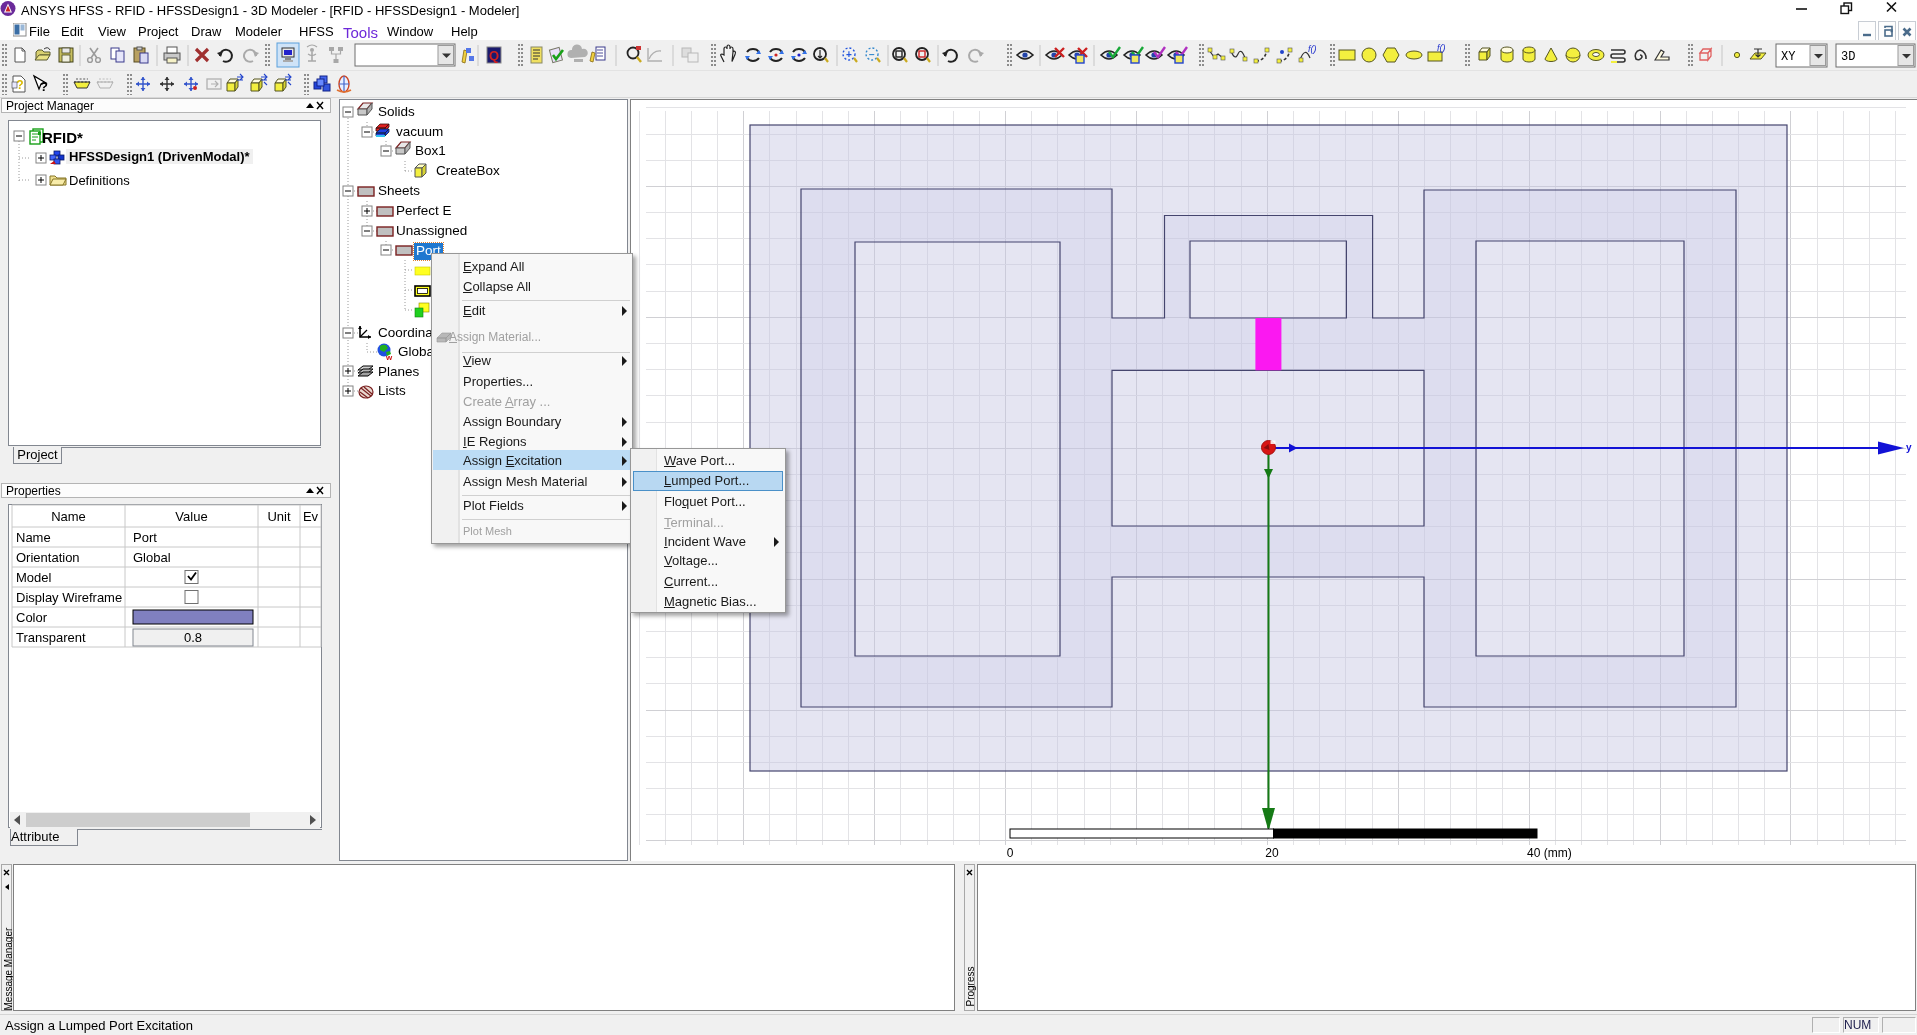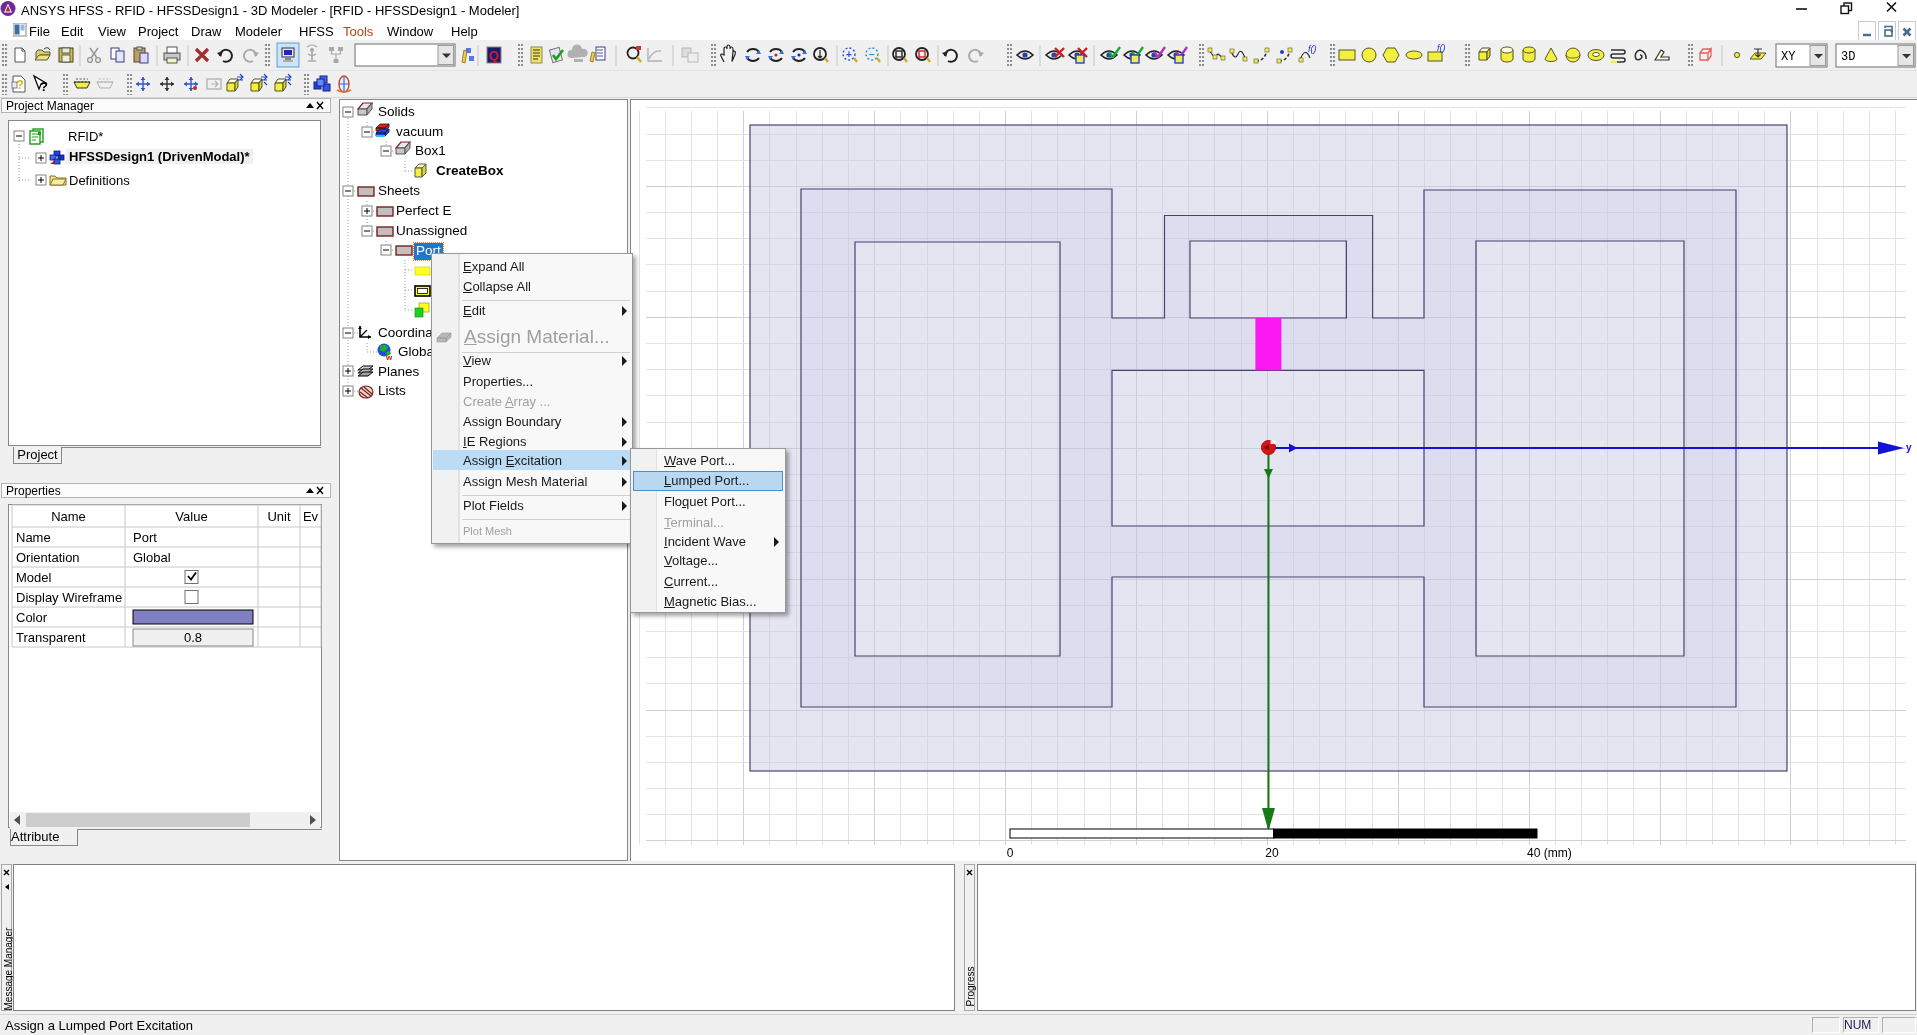--- a/index.html
+++ b/index.html
@@ -25,21 +25,21 @@
       <rect x="1.5" y="1.5" width="5" height="10" fill="#3a6ea5"></rect>
       <rect x="7.5" y="1.5" width="4" height="6" fill="#9ab8d8"></rect>
     </svg>
 <div class="abs" style="left:29px;top:24px;font-size:13px;color:#000">File</div>
 <div class="abs" style="left:61px;top:24px;font-size:13px;color:#000">Edit</div>
 <div class="abs" style="left:98px;top:24px;font-size:13px;color:#000">View</div>
 <div class="abs" style="left:138px;top:24px;font-size:13px;color:#000">Project</div>
 <div class="abs" style="left:191px;top:24px;font-size:13px;color:#000">Draw</div>
 <div class="abs" style="left:235px;top:24px;font-size:13px;color:#000">Modeler</div>
 <div class="abs" style="left:299px;top:24px;font-size:13px;color:#000">HFSS</div>
-<div class="abs" style="left:343px;top:24px;font-size:13px;color:#c2410c">Tools</div>
+<div class="abs" style="left:343px;top:24px;font-size:15px;color:#6d28d9">Tools</div>
 <div class="abs" style="left:387px;top:24px;font-size:13px;color:#000">Window</div>
 <div class="abs" style="left:451px;top:24px;font-size:13px;color:#000">Help</div>
 <svg class="abs" style="left:1858px;top:21px" width="59" height="20">
 <rect x="0.5" y="0.5" width="17" height="19" fill="#fdfdfd" stroke="#c8cdd4"></rect>
 <rect x="20.5" y="0.5" width="17" height="19" fill="#fdfdfd" stroke="#c8cdd4"></rect>
 <rect x="40.5" y="0.5" width="17" height="19" fill="#fdfdfd" stroke="#c8cdd4"></rect>
 <line x1="5" y1="14" x2="13" y2="14" stroke="#4a6b8a" stroke-width="2.4"></line>
 <rect x="27" y="9" width="7" height="6" fill="none" stroke="#4a6b8a" stroke-width="1.6"></rect>
       <path d="M27,7 v-1.5 h7 v5 h-1.5" fill="none" stroke="#4a6b8a" stroke-width="1.6"></path>
 <path d="M45.5,7.5 l7,7 m0,-7 l-7,7" stroke="#4a6b8a" stroke-width="2.6"></path>
@@ -329,21 +329,21 @@
       <rect x="50" y="155" width="6" height="5" fill="#4466ff" stroke="#0a1a66" stroke-width="0.8"></rect>
       <rect x="58" y="155" width="6" height="5" fill="#1133cc" stroke="#0a1a66" stroke-width="0.8"></rect>
       <rect x="54" y="159" width="6" height="5" fill="#3355ee" stroke="#0a1a66" stroke-width="0.8"></rect>
       <path d="M50,164 l4,-3 l2,3 Z" fill="#cc1111"></path>
 <rect x="36" y="175" width="10" height="10" fill="#fff" stroke="#848484"></rect>
       <line x1="38" y1="180" x2="44" y2="180" stroke="#000" stroke-width="1"></line>
       <line x1="41" y1="177" x2="41" y2="183" stroke="#000" stroke-width="1"></line>
 <path d="M50,185 v-9 h5 l2,2 h9 v7 Z" fill="#f0e090" stroke="#857425" stroke-width="1"></path>
       <path d="M50,185 l3,-6 h13 l-3,6 Z" fill="#f8ecaa" stroke="#857425" stroke-width="1"></path>
     </svg>
-<div class="abs" style="left:68px;top:129px;font-size:13px;font-weight:normal;color:#000">RFID*</div>
+<div class="abs" style="left:42px;top:129px;font-size:15px;font-weight:bold;color:#000">RFID*</div>
 <div class="abs" style="left:66px;top:149px;background:#f0f0f0;padding:0 3px;font-size:13px;font-weight:bold;color:#000">HFSSDesign1 (DrivenModal)*</div>
 <div class="abs" style="left:69px;top:173px;font-size:13px;color:#000">Definitions</div>
 <div class="abs" style="left:13px;top:447px;width:49px;height:17px;background:#f0f0f0;border:1px solid #828790;border-top:none;font-size:13px;line-height:15px;text-align:center">Project</div>
 <div class="abs" style="left:62px;top:447px;width:259px;height:8px;border-top:1px solid #828790"></div>
 <div style="position:absolute;left:1px;top:483px;width:330px;height:15px;background:#fcfcfc;border:1px solid #b4b4b4;font-size:12px;line-height:14px;padding-left:4px">Properties</div>
 <svg style="position:absolute;left:303px;top:486px" width="22" height="10">
       <path d="M3,7 l4,-5 l4,5 Z" fill="#000"></path>
       <path d="M14,1 l6,7 m0,-7 l-6,7" stroke="#000" stroke-width="1.4"></path>
     </svg>
 <div style="position:absolute;left:8px;top:504px;width:314px;height:324px;background:#fff;border:1px solid #828790"></div>
@@ -466,21 +466,21 @@
       <path d="M358,376 l5,-4 h10 l-5,4 Z" fill="#a0a0a0" stroke="#000" stroke-width="1"></path>
 <rect x="343" y="386" width="10" height="10" fill="#fff" stroke="#848484"></rect>
       <line x1="345" y1="391" x2="351" y2="391" stroke="#000" stroke-width="1"></line>
       <line x1="348" y1="388" x2="348" y2="394" stroke="#000" stroke-width="1"></line>
 <ellipse cx="366" cy="392" rx="7" ry="6" fill="#e8d8d0" stroke="#7a2020" stroke-width="1.2"></ellipse>
       <path d="M361,388 l10,8 M360,392 l8,6 M364,387 l8,7" stroke="#7a2020" stroke-width="1.2"></path>
     </svg>
 <div class="abs" style="left:378px;top:104px;font-size:13.5px;font-weight:normal;color:#000;white-space:nowrap">Solids</div>
 <div class="abs" style="left:396px;top:124px;font-size:13.5px;font-weight:normal;color:#000;white-space:nowrap">vacuum</div>
 <div class="abs" style="left:415px;top:143px;font-size:13.5px;font-weight:normal;color:#000;white-space:nowrap">Box1</div>
-<div class="abs" style="left:436px;top:163px;font-size:13.5px;font-weight:bold;color:#000;white-space:nowrap">CreateBox</div>
+<div class="abs" style="left:436px;top:163px;font-size:13.5px;font-weight:normal;color:#000;white-space:nowrap">CreateBox</div>
 <div class="abs" style="left:378px;top:183px;font-size:13.5px;font-weight:normal;color:#000;white-space:nowrap">Sheets</div>
 <div class="abs" style="left:396px;top:203px;font-size:13.5px;font-weight:normal;color:#000;white-space:nowrap">Perfect E</div>
 <div class="abs" style="left:396px;top:223px;font-size:13.5px;font-weight:normal;color:#000;white-space:nowrap">Unassigned</div>
 <div class="abs" style="left:378px;top:325px;font-size:13.5px;font-weight:normal;color:#000;white-space:nowrap">Coordina</div>
 <div class="abs" style="left:398px;top:344px;font-size:13.5px;font-weight:normal;color:#000;white-space:nowrap">Globa</div>
 <div class="abs" style="left:378px;top:363.5px;font-size:13.5px;font-weight:normal;color:#000;white-space:nowrap">Planes</div>
 <div class="abs" style="left:378px;top:383px;font-size:13.5px;font-weight:normal;color:#000;white-space:nowrap">Lists</div>
 <div class="abs" style="left:414px;top:243px;width:29px;height:17px;background:#1f78d0;outline:1px dotted #e08030;font-size:13.5px;color:#fff;padding-left:2px;line-height:16px">Port</div>
 <div class="abs" style="left:630px;top:99px;width:1287px;height:762px;background:#fff;border-left:1px solid #808080;border-top:1px solid #808080"></div>
 <svg class="abs" style="left:0;top:0" width="1917" height="870" shape-rendering="crispEdges">
@@ -603,21 +603,21 @@
 <div class="abs" style="left:1843px;top:1017px;width:36px;height:16px;background:#f0f0f0;border:1px solid #b0b0b0;border-right-color:#fff;border-bottom-color:#fff;font-size:12px;text-align:left;line-height:15px;color:#1a1a4a">NUM</div>
 <div class="abs" style="left:1882px;top:1017px;width:34px;height:16px;background:#f0f0f0;border:1px solid #b0b0b0;border-right-color:#fff;border-bottom-color:#fff;font-size:12px;text-align:center;line-height:15px;color:#1a1a4a"></div>
 <div style="position:absolute;left:431px;top:253px;width:202px;height:291px;background:#f1f1f1;border:1px solid #979797;box-shadow:3px 3px 4px rgba(0,0,0,0.35);z-index:50">
 <div style="position:absolute;left:26px;top:0;width:2px;height:100%;background:#e2e2e2"></div>
 <div style="position:absolute;left:28px;top:0;right:0;bottom:0;background:#f8f8f8"></div>
 <div style="position:absolute;left:31px;top:3px;width:165px;height:20px;line-height:20px;font-size:13px;color:#1a1a1a;white-space:nowrap"><u>E</u>xpand All</div>
 <div style="position:absolute;left:31px;top:23px;width:165px;height:20px;line-height:20px;font-size:13px;color:#1a1a1a;white-space:nowrap"><u>C</u>ollapse All</div>
 <div style="position:absolute;left:30px;top:46px;right:2px;height:1px;background:#d0d0d0"></div>
 <div style="position:absolute;left:31px;top:47px;width:165px;height:20px;line-height:20px;font-size:13px;color:#1a1a1a;white-space:nowrap"><u>E</u>dit</div>
 <div style="position:absolute;left:190px;top:52px;width:0;height:0;border-left:5px solid #1a1a1a;border-top:5px solid transparent;border-bottom:5px solid transparent"></div>
-<div style="position:absolute;left:32px;top:73px;width:165px;height:20px;line-height:20px;font-size:19px;color:#a0a0a0;white-space:nowrap"><u>A</u>ssign Material...</div>
+<div style="position:absolute;left:17px;top:73px;width:165px;height:20px;line-height:20px;font-size:12px;color:#a0a0a0;white-space:nowrap"><u>A</u>ssign Material...</div>
 <svg style="position:absolute;left:4px;top:75px" width="18" height="16">
         <path d="M1,9 l5,-5 h9 l-5,5 Z M1,9 h9 v4 h-9 Z M10,9 l5,-5 v4 l-5,5 Z" fill="#b8b8b8" stroke="#999" stroke-width="0.6"></path>
       </svg>
 <div style="position:absolute;left:30px;top:98px;right:2px;height:1px;background:#d0d0d0"></div>
 <div style="position:absolute;left:31px;top:97px;width:165px;height:20px;line-height:20px;font-size:13px;color:#1a1a1a;white-space:nowrap"><u>V</u>iew</div>
 <div style="position:absolute;left:190px;top:102px;width:0;height:0;border-left:5px solid #1a1a1a;border-top:5px solid transparent;border-bottom:5px solid transparent"></div>
 <div style="position:absolute;left:31px;top:117.5px;width:165px;height:20px;line-height:20px;font-size:13px;color:#1a1a1a;white-space:nowrap">Properties...</div>
 <div style="position:absolute;left:31px;top:138px;width:165px;height:20px;line-height:20px;font-size:13px;color:#a0a0a0;white-space:nowrap">Create <u>A</u>rray ...</div>
 <div style="position:absolute;left:31px;top:158px;width:165px;height:20px;line-height:20px;font-size:13px;color:#1a1a1a;white-space:nowrap">Assign Boundary</div>
 <div style="position:absolute;left:190px;top:162.5px;width:0;height:0;border-left:5px solid #1a1a1a;border-top:5px solid transparent;border-bottom:5px solid transparent"></div>

